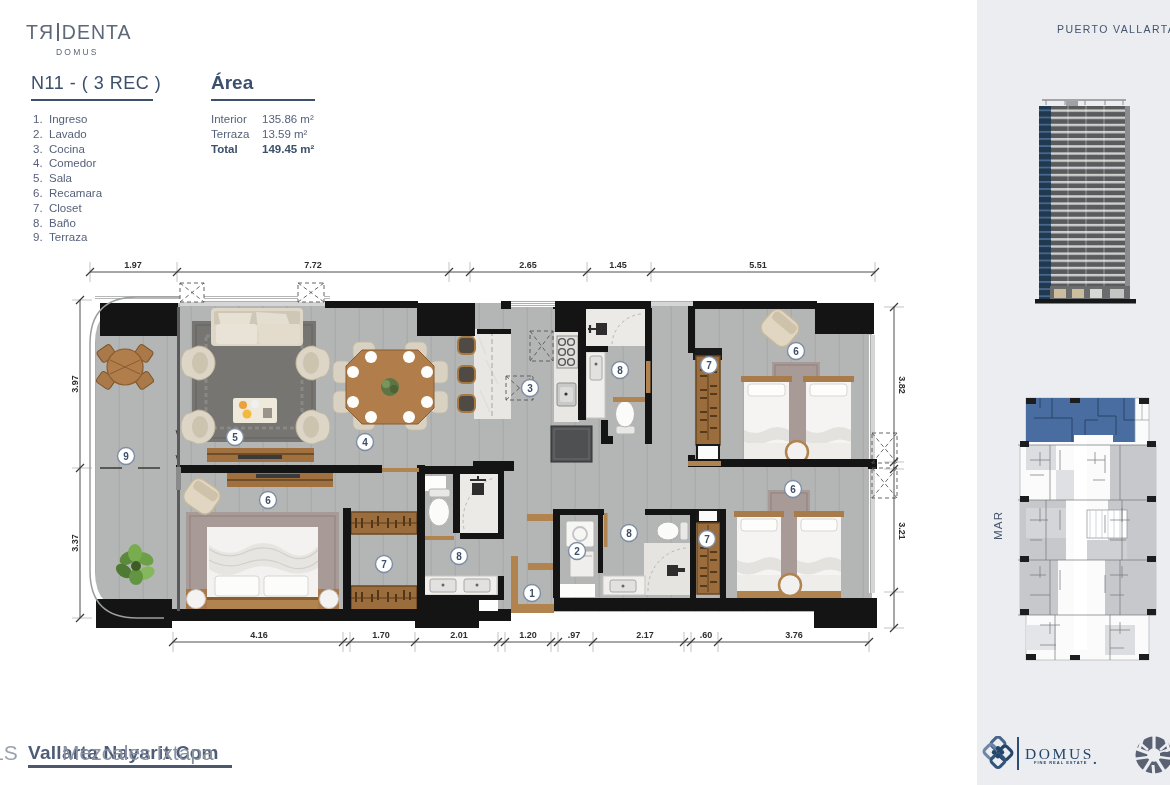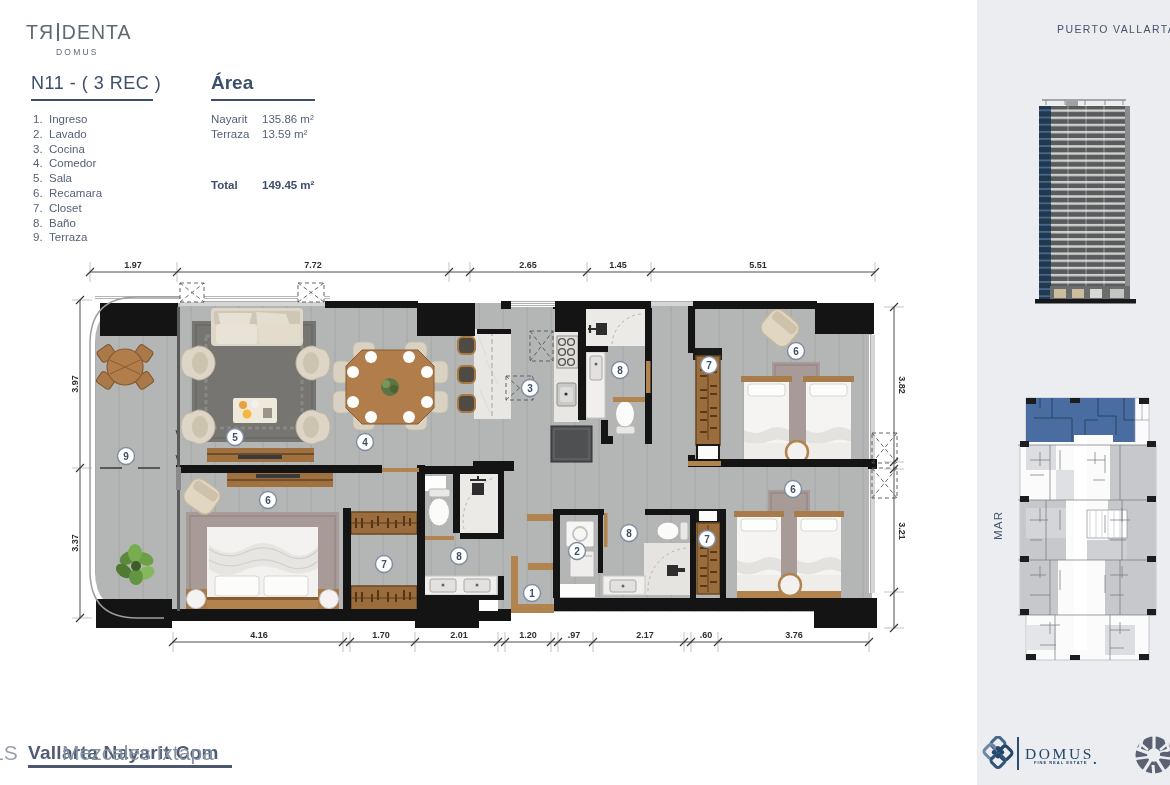--- a/index.html
+++ b/index.html
@@ -33,23 +33,23 @@
     <div>7.&nbsp;&nbsp;Closet</div>
     <div>8.&nbsp;&nbsp;Baño</div>
     <div>9.&nbsp;&nbsp;Terraza</div>
   </div>
 
   <div class="abs" style="left:211px;top:72px;font-size:19px;font-weight:bold;color:#3c4f6b;">Área</div>
 
   <div class="abs" style="left:211px;top:99px;width:104px;height:2px;background:#3c4f6b;"></div>
 
   <div class="abs" style="left:211px;top:112px;font-size:11.5px;color:#55617a;line-height:14.8px;">
-    <div><span style="display:inline-block;width:51px;">Nayarit</span>135.86 m²</div>
+    <div><span style="display:inline-block;width:51px;">Interior</span>135.86 m²</div>
     <div><span style="display:inline-block;width:51px;">Terraza</span>13.59 m²</div>
-    <div style="font-weight:bold;color:#3c4f6b;margin-top:36px;"><span style="display:inline-block;width:51px;">Total</span>149.45 m²</div>
+    <div style="font-weight:bold;color:#3c4f6b;"><span style="display:inline-block;width:51px;">Total</span>149.45 m²</div>
   </div>
 </div>
 
 <svg class="abs" style="left:0;top:0;" width="1170" height="785" viewBox="0 0 1170 785">
 <defs>
   <pattern id="planks" width="24" height="40" patternUnits="userSpaceOnUse">
     <rect width="24" height="40" fill="#b4b6b5"></rect>
     <rect x="22.6" width="1.2" height="40" fill="#a9aba9"></rect>
   </pattern>
   <pattern id="floors" width="10" height="7.15" patternUnits="userSpaceOnUse">

